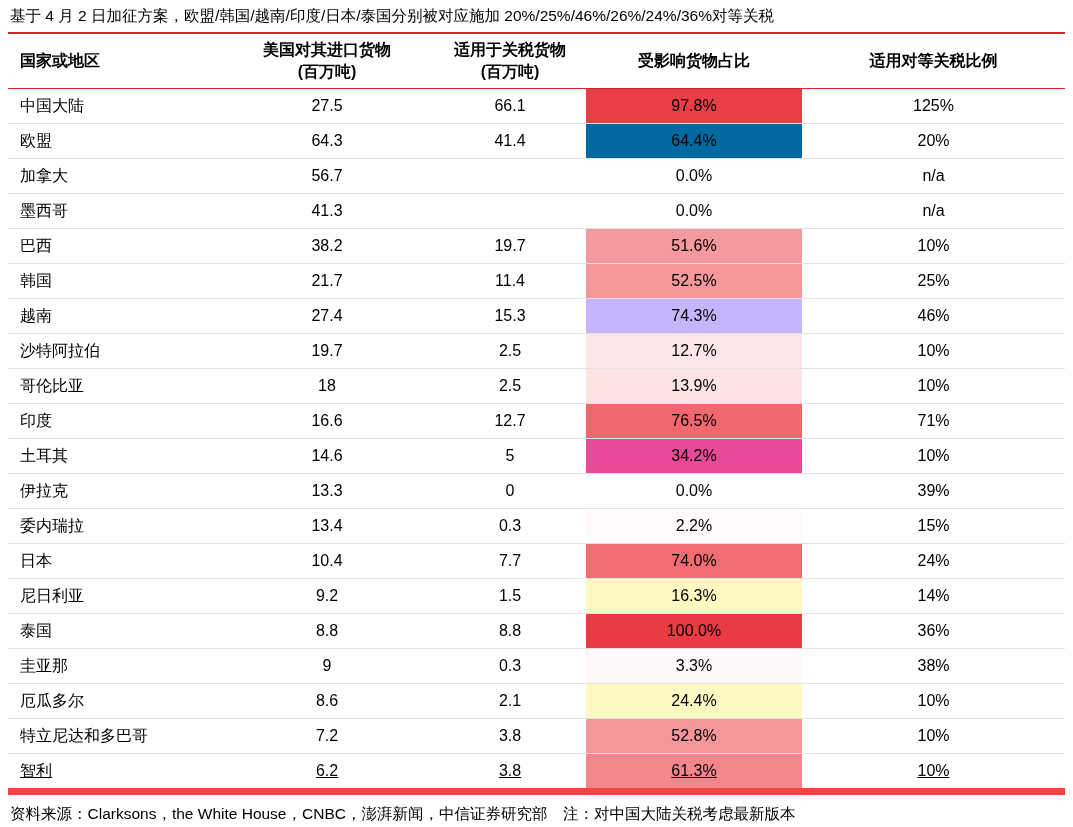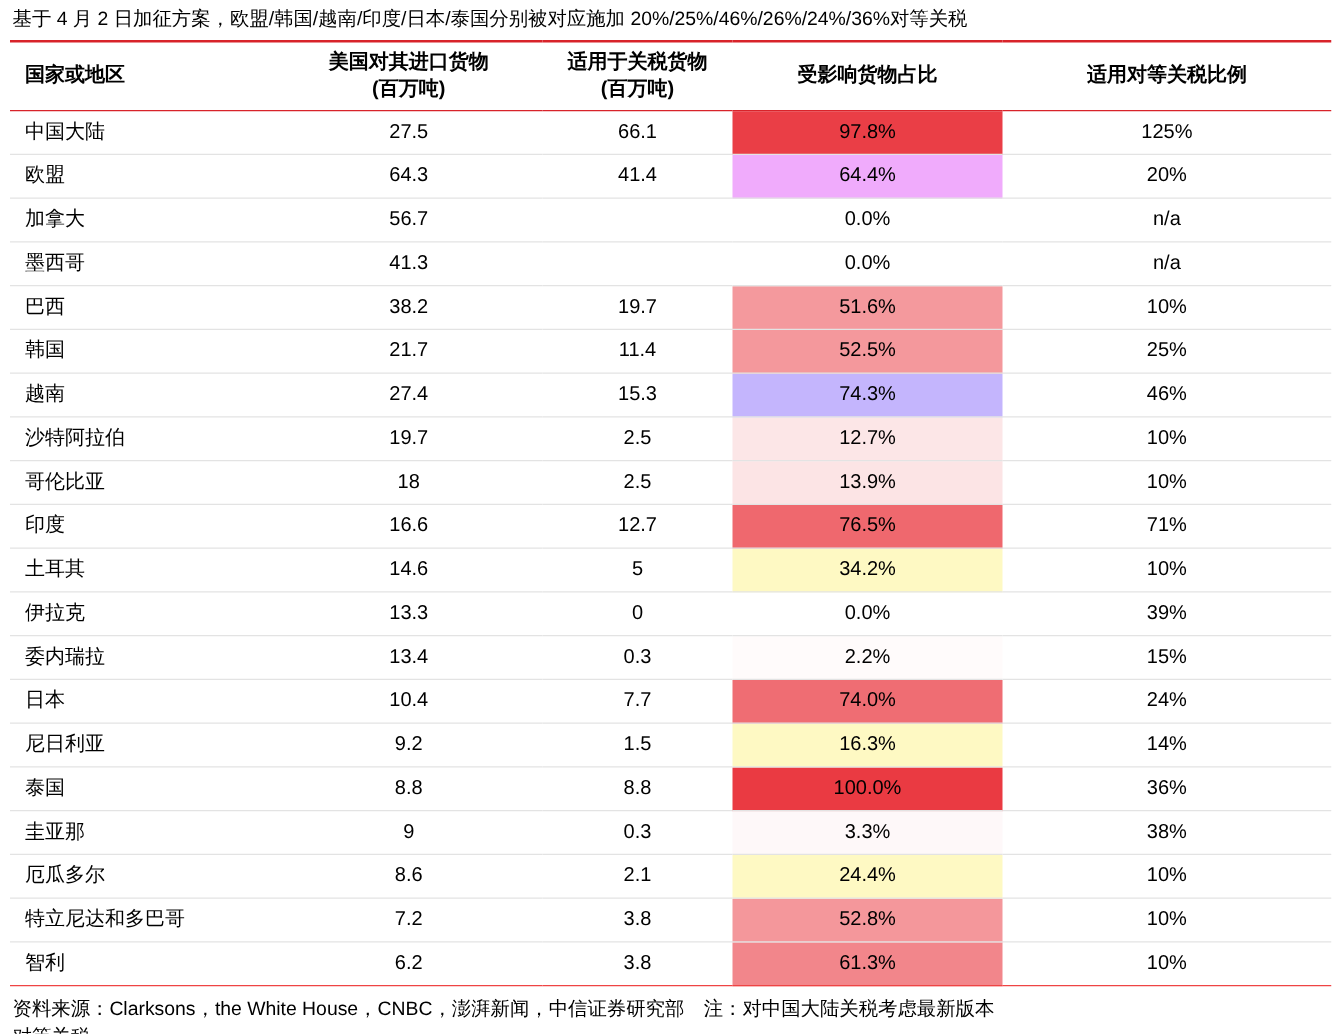--- a/index.html
+++ b/index.html
@@ -57,21 +57,22 @@
     height: 34px;
     line-height: 34px;
     border-bottom: 1px solid #e3e3e3;
     white-space: nowrap;
   }
   tbody td.name {
     text-align: left;
     padding-left: 12px;
   }
   tbody tr:last-child td {
-    border-bottom: 1px solid #ef4444;
+    border-bottom: 7px solid #ef4444;
+    text-decoration: underline;
   }
   .col-name { width: 212px; }
   .col-a    { width: 214px; }
   .col-b    { width: 152px; }
   .col-c    { width: 216px; }
   .col-d    { width: 263px; }
   .footer {
     font-size: 15.5px;
     line-height: 22px;
     padding: 8px 2px 0 2px;
@@ -119,21 +120,21 @@
           <td class="name">中国大陆</td>
           <td>27.5</td>
           <td>66.1</td>
           <td style="background-color: rgb(234, 62, 70);">97.8%</td>
           <td>125%</td>
         </tr>
         <tr>
           <td class="name">欧盟</td>
           <td>64.3</td>
           <td>41.4</td>
-          <td style="background-color: #f0abfc;">64.4%</td>
+          <td style="background-color: #0369a1;">64.4%</td>
           <td>20%</td>
         </tr>
         <tr>
           <td class="name">加拿大</td>
           <td>56.7</td>
           <td></td>
           <td style="background-color: rgb(255, 255, 255);">0.0%</td>
           <td>n/a</td>
         </tr>
         <tr>
@@ -182,21 +183,21 @@
           <td class="name">印度</td>
           <td>16.6</td>
           <td>12.7</td>
           <td style="background-color: rgb(239, 104, 110);">76.5%</td>
           <td>71%</td>
         </tr>
         <tr>
           <td class="name">土耳其</td>
           <td>14.6</td>
           <td>5</td>
-          <td style="background-color: #fef9c3;">34.2%</td>
+          <td style="background-color: #ec4899;">34.2%</td>
           <td>10%</td>
         </tr>
         <tr>
           <td class="name">伊拉克</td>
           <td>13.3</td>
           <td>0</td>
           <td style="background-color: rgb(255, 255, 255);">0.0%</td>
           <td>39%</td>
         </tr>
         <tr>

